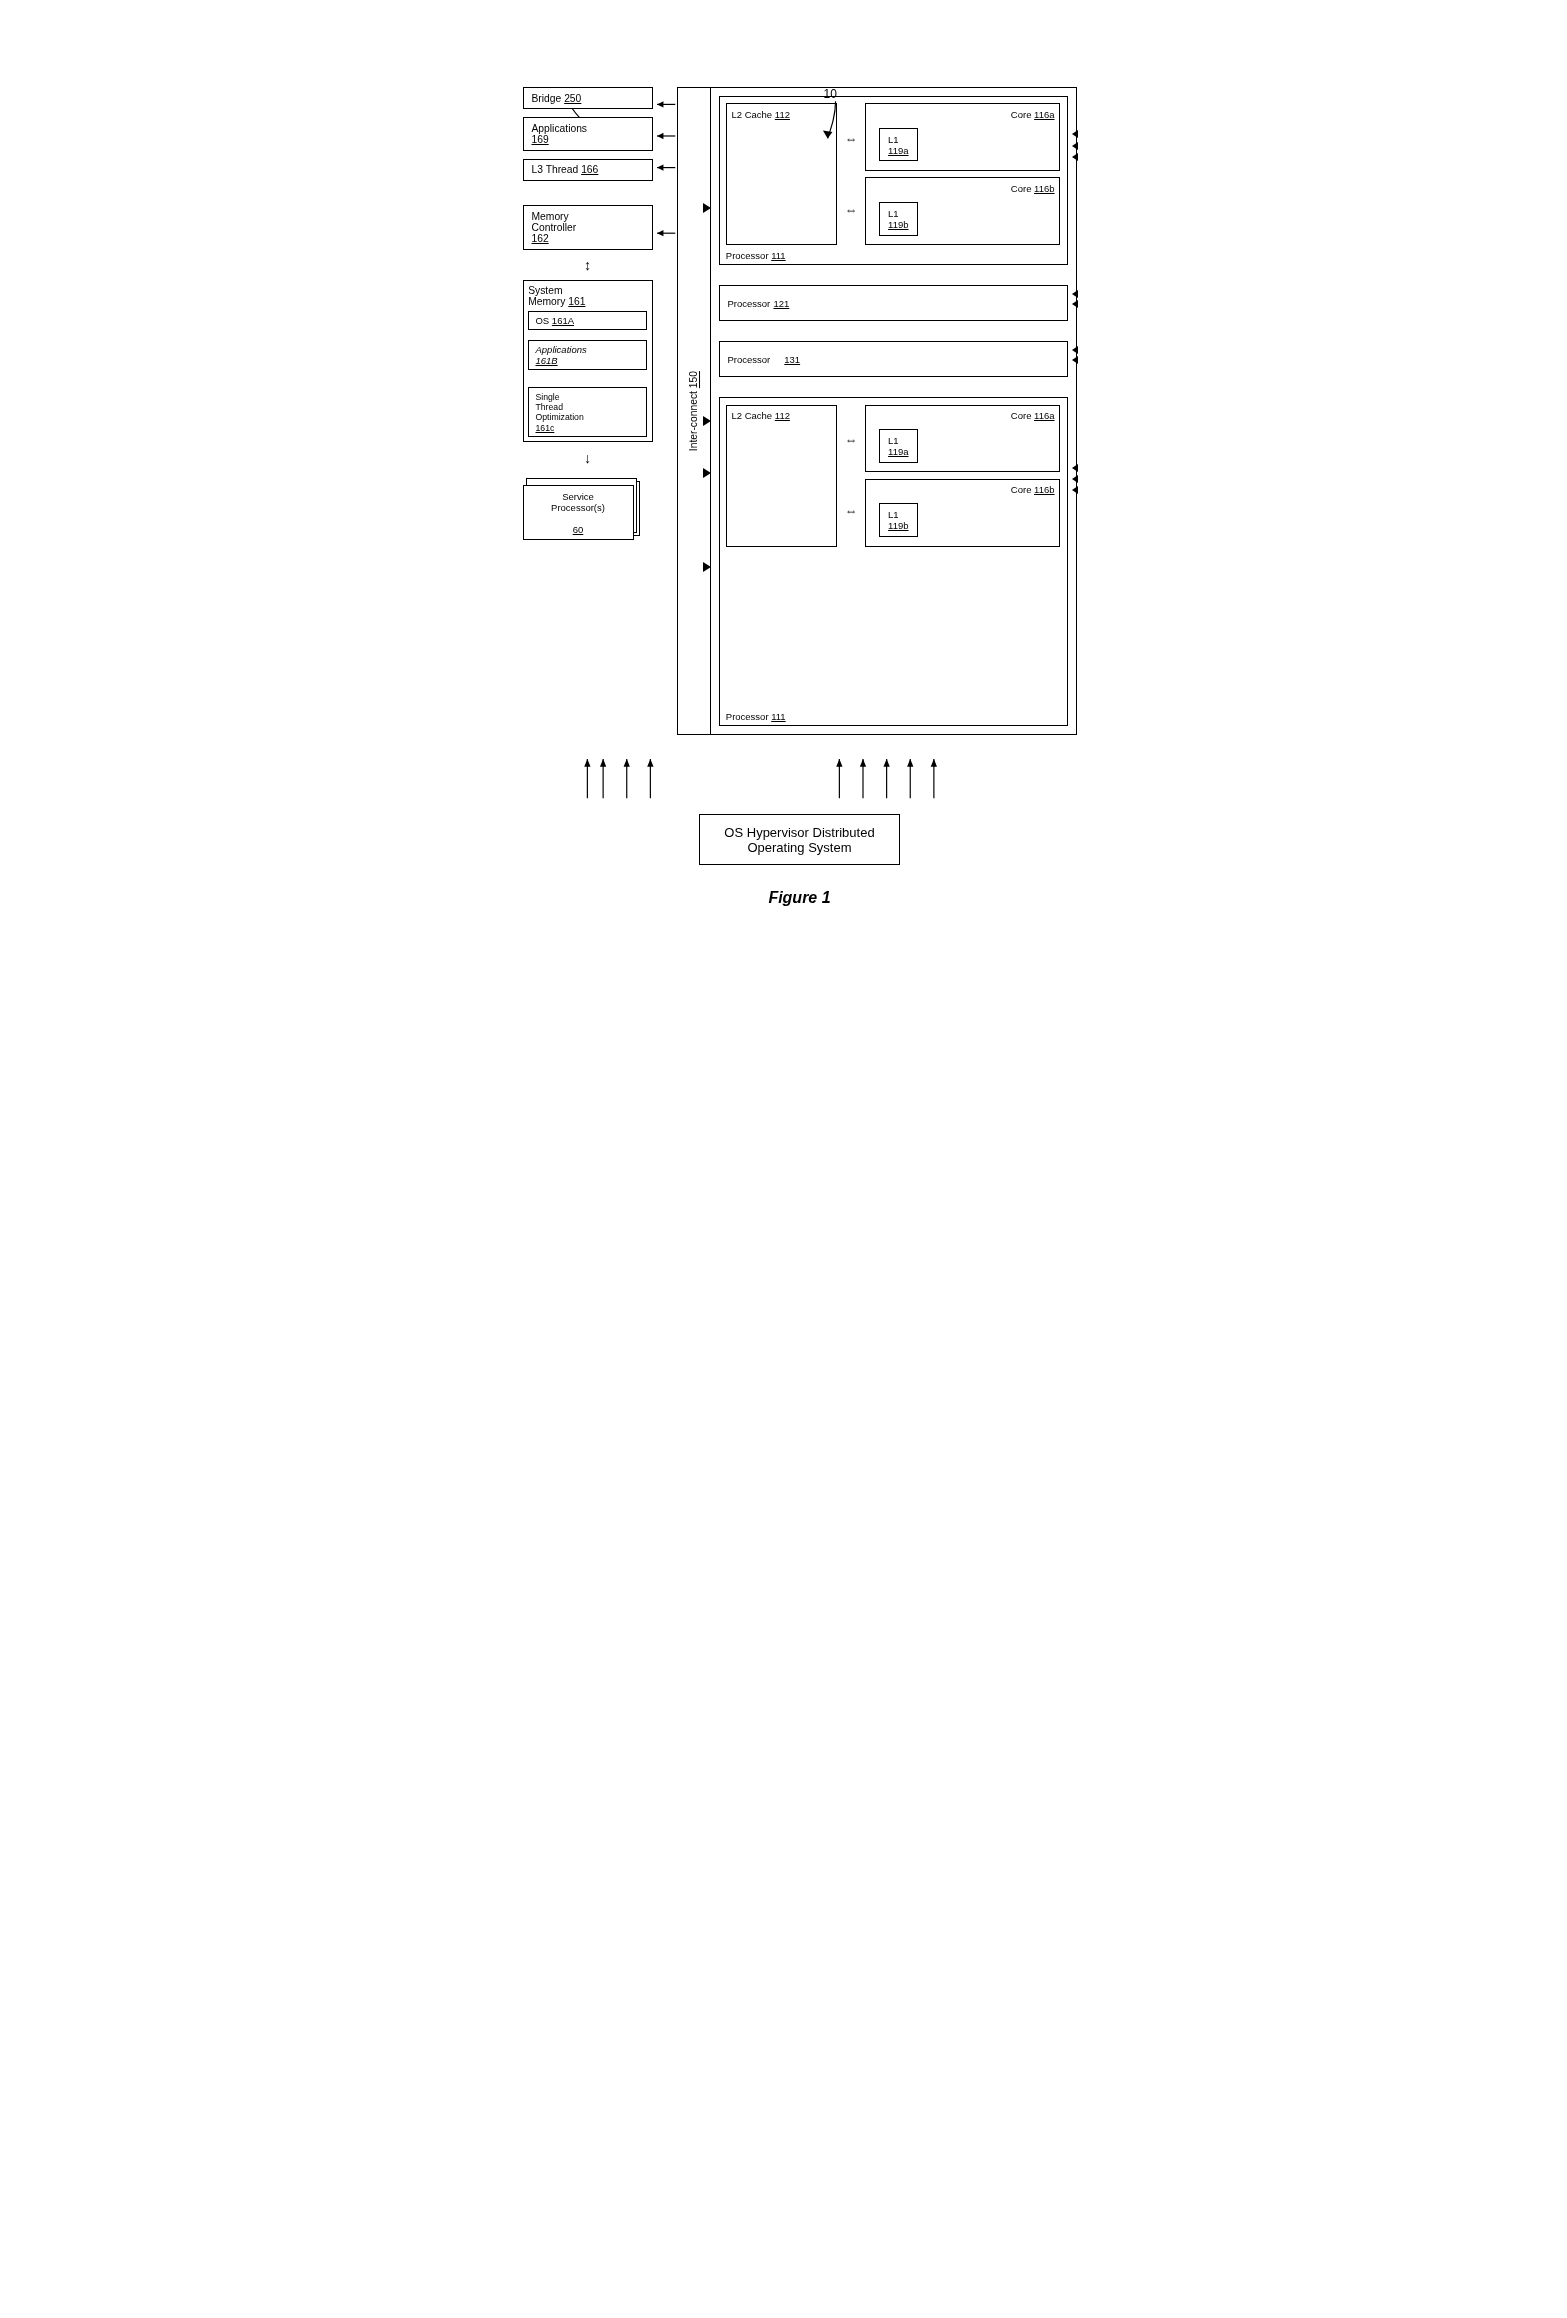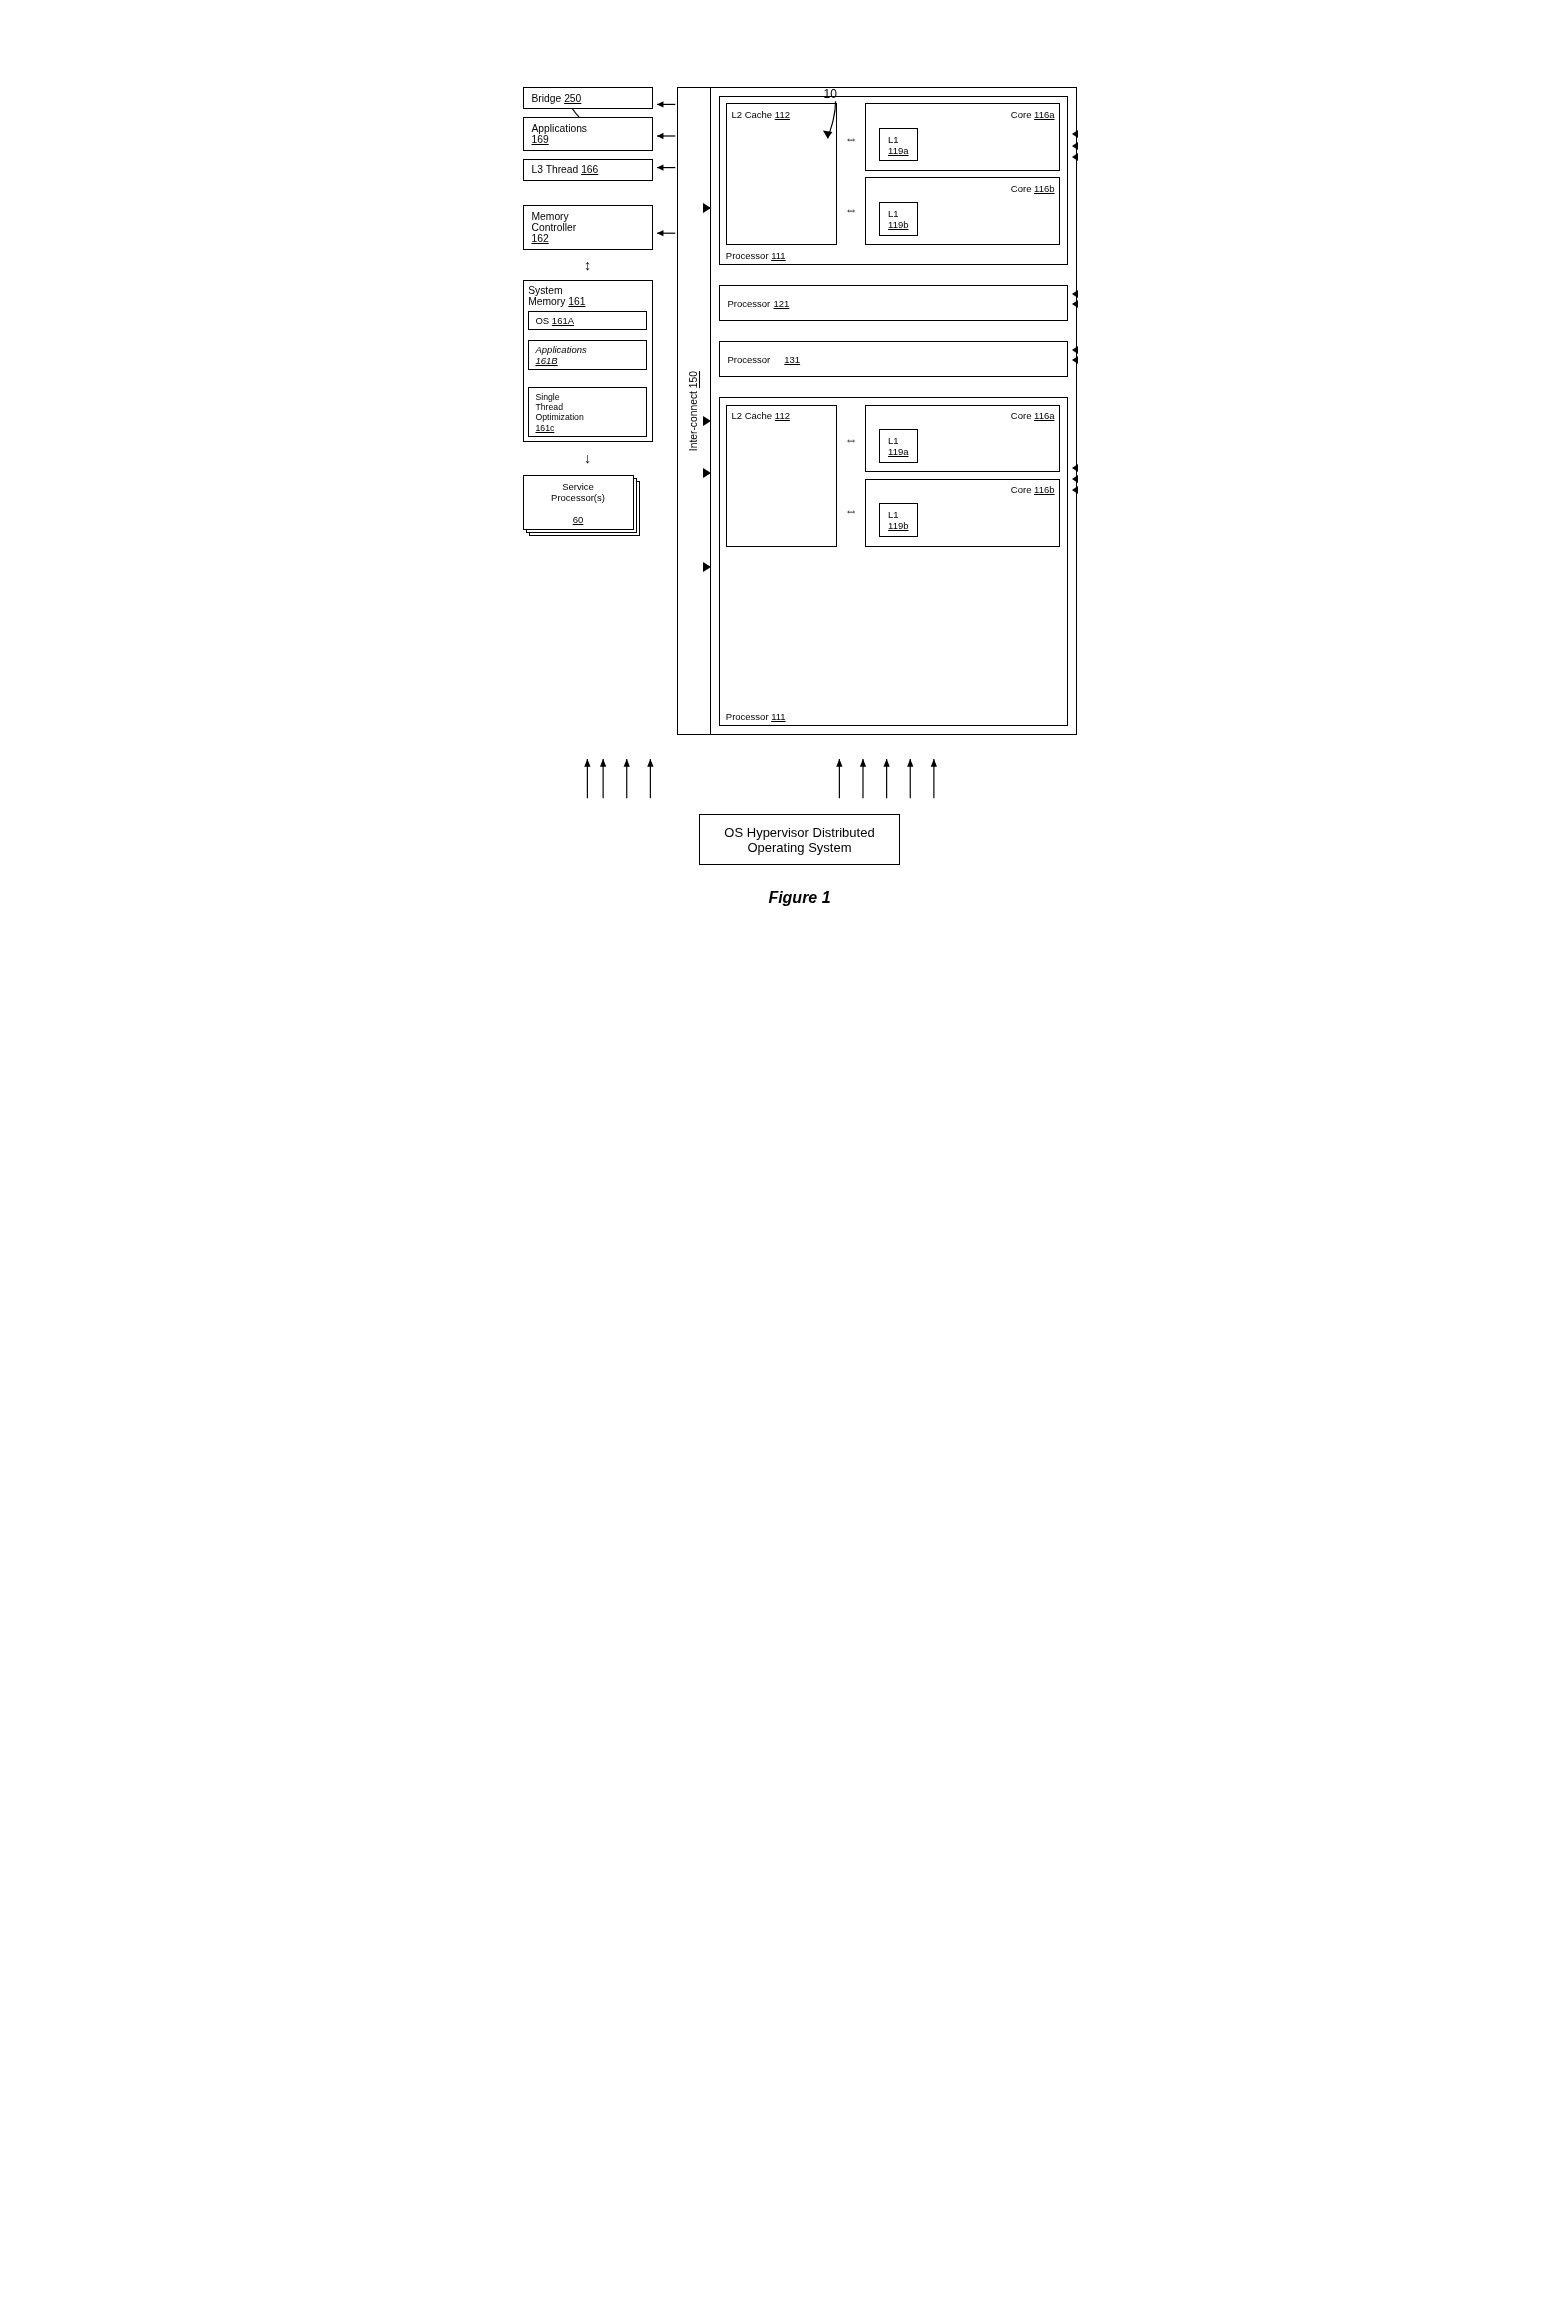--- a/index.html
+++ b/index.html
@@ -123,21 +123,21 @@
           </div>
         </div>
 
         <div style="text-align:center; font-size:14.2px;">↓</div>
 
         <div style="position:relative; width:119px; height:71px;">
 
           <div style="position:absolute; left:6.3px; top:6.3px; width:111px; height:55px; border:1.6px solid #000; background:#fff;"></div>
           <div style="position:absolute; left:3.2px; top:3.2px; width:111px; height:55px; border:1.6px solid #000; background:#fff;"></div>
 
-          <div style="position:absolute; left:0; top:1px; width:111px; height:55px; border:1.6px solid #000; background:#fff; display:flex; flex-direction:column; align-items:center; justify-content:center; font-size:9.5px; text-align:center;">
+          <div style="position:absolute; left:0; top:11px; width:111px; height:55px; border:1.6px solid #000; background:#fff; display:flex; flex-direction:column; align-items:center; justify-content:center; font-size:9.5px; text-align:center;">
             <span style="white-space:pre-line;">Service
 Processor(s)</span>
             <br>
             <span class="underline">60</span>
           </div>
         </div>
 
       </div>
 
       <div style="width:24px; position:relative; display:flex; flex-direction:column; align-items:center;">

